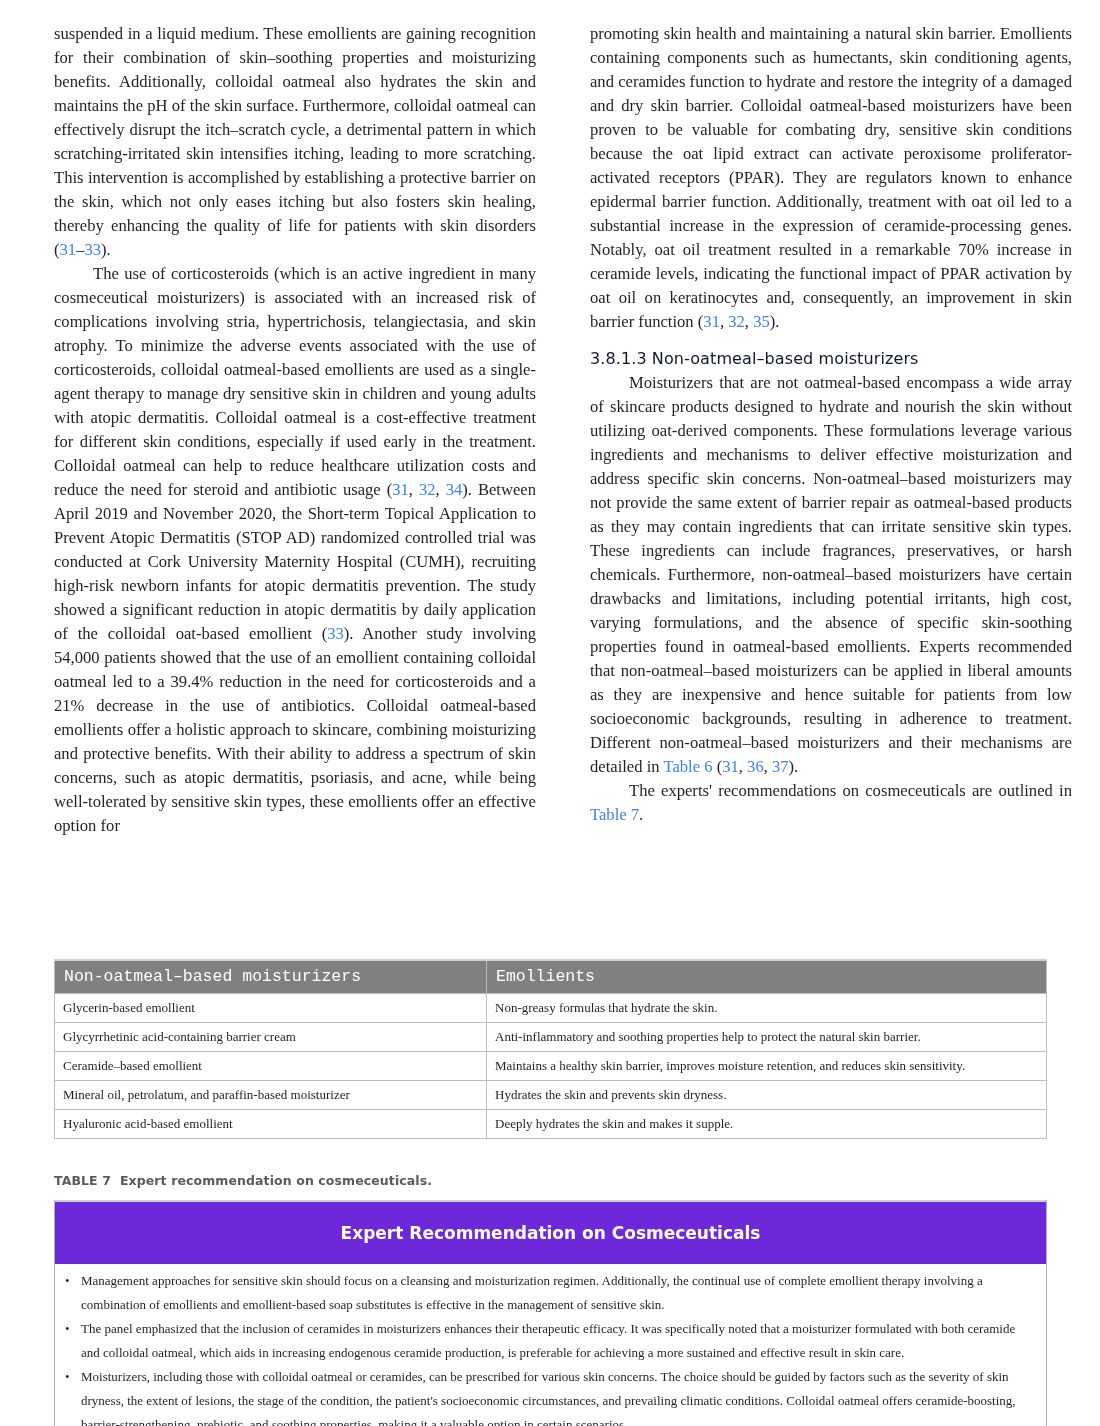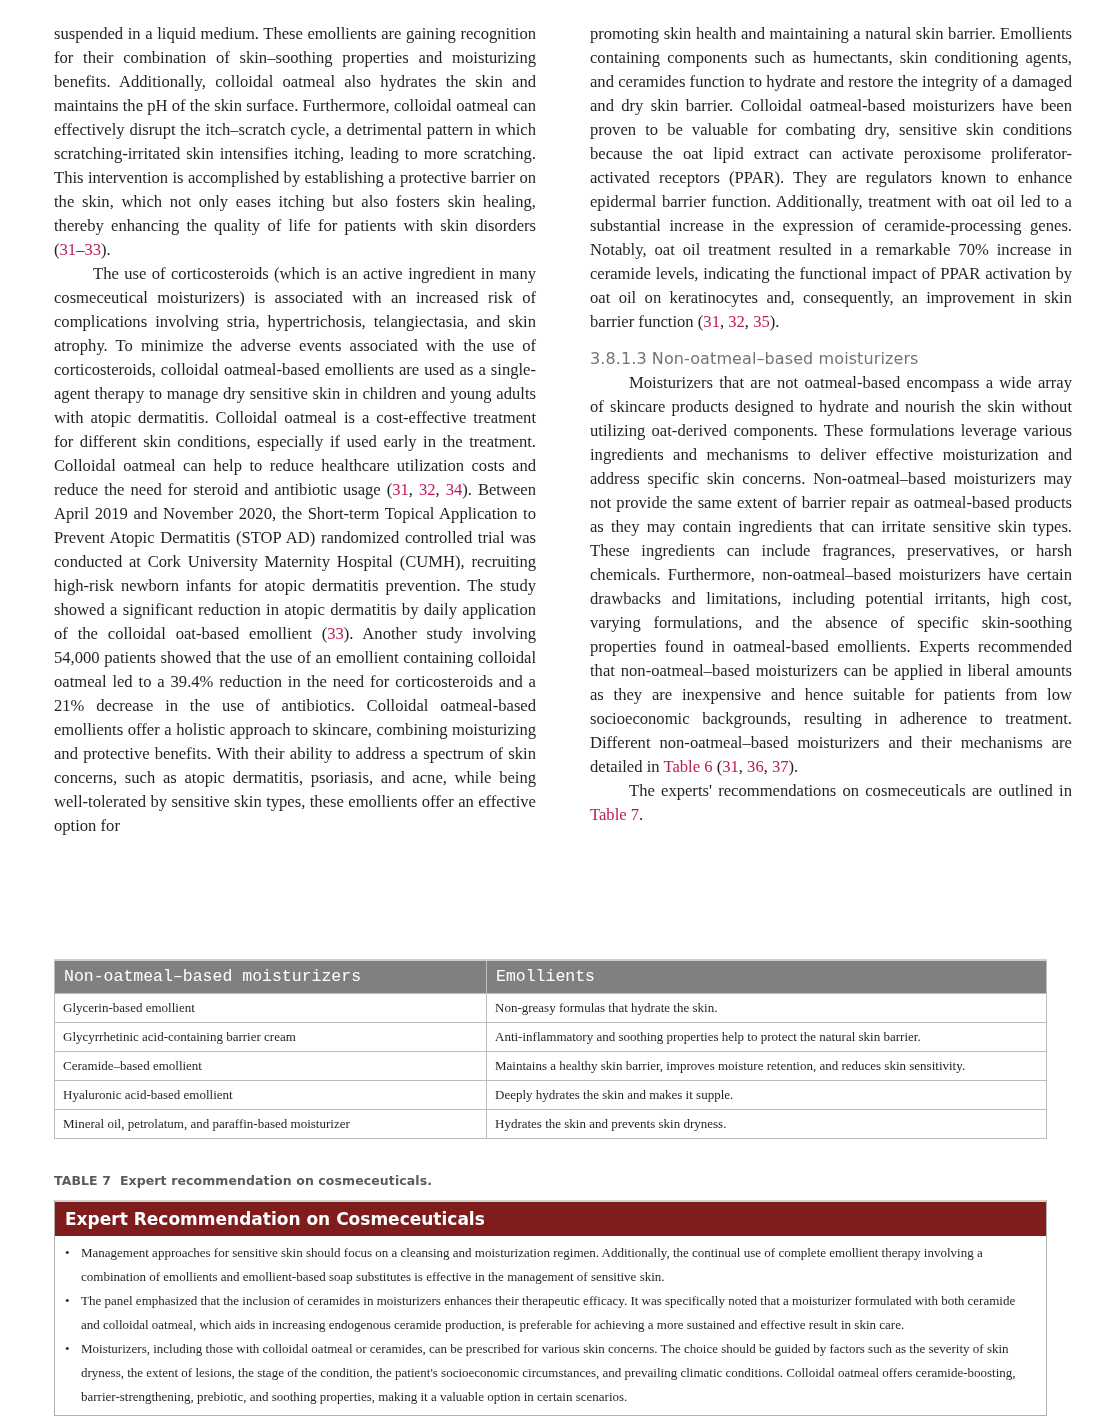--- a/index.html
+++ b/index.html
@@ -2,29 +2,29 @@
 <html><head>
 <meta charset="utf-8">
 <style>
   html, body { margin:0; padding:0; background:#ffffff; }
   body { width:1100px; height:1426px; position:relative; font-family:"Liberation Serif", "DejaVu Serif", serif; color:#231f20; }
   .col { position:absolute; top:22px; width:482px; font-size:16.6px; line-height:24px; text-align:justify; }
   .col-left { left:54px; }
   .col-right { left:590px; }
   .col p { margin:0; }
   .indent { text-indent:39px; }
-  .cite { color:#be185d; }
-  h3.sec { font-family:"DejaVu Sans", "Liberation Sans", sans-serif; font-weight:normal; font-size:16px; margin:13px 0 0 0; line-height:24px; letter-spacing:0.1px; color:#737373; text-align:left;}
+  .cite { color:#3b82f6; }
+  h3.sec { font-family:"DejaVu Sans", "Liberation Sans", sans-serif; font-weight:normal; font-size:16px; margin:13px 0 0 0; line-height:24px; letter-spacing:0.1px; color:#0f172a; text-align:left;}
   .caption { position:absolute; left:54px; font-family:"DejaVu Sans","Liberation Sans",sans-serif; font-size:12.5px; color:#5b5b5b; font-weight:bold; letter-spacing:0.1px; }
   table.t6 { position:absolute; left:54px; top:959px; width:993px; border-collapse:collapse; font-size:13px; }
   table.t6 th { background:#808080; color:#ffffff; font-family:Liberation Mono, monospace; font-weight:normal; font-size:16.5px; text-align:left; padding:4px 9px 5px 9px; height:23px; border:1px solid #bdbdbd; border-top:2px solid #cfcfcf; }
   table.t6 td { border:1px solid #bdbdbd; padding:0 8px; height:28px; color:#231f20; vertical-align:middle; }
   table.t6 td.c1 { width:415px; }
   .t7 { position:absolute; left:54px; top:1200px; width:991px; border:1px solid #b0b0b0; border-top:none;}
-  .t7 .head { background:#7f1d1d; color:#fff; font-family:"DejaVu Sans","Liberation Sans",sans-serif; font-size:17px; padding:6px 10px; border-top:2px solid #cfcfcf; height:22px; line-height:22px; font-weight:bold; }
+  .t7 .head { background:#6d28d9; color:#fff; font-family:"DejaVu Sans","Liberation Sans",sans-serif; font-size:17px; padding:20px 10px; border-top:2px solid #cfcfcf; height:22px; line-height:22px; font-weight:bold;text-align:center; }
   .t7 ul { margin:0; padding:5px 10px 6px 26px; font-size:13px; line-height:24px; list-style:none; }
   .t7 li { position:relative; padding-left:0; }
   .t7 li .bullet { position:absolute; left:-16px; top:0; }
 </style>
 </head>
 <body>
 
 <div class="col col-left">
   <p><span>suspended in a liquid medium. These emollients are gaining recognition for their combination of skin–soothing properties and moisturizing benefits. Additionally, colloidal oatmeal also hydrates the skin and maintains the pH of the skin surface. Furthermore, colloidal oatmeal can effectively disrupt the itch–scratch cycle, a detrimental pattern in which scratching-irritated skin intensifies itching, leading to more scratching. This intervention is accomplished by establishing a protective barrier on the skin, which not only eases itching but also fosters skin healing, thereby enhancing the quality of life for patients with skin disorders (</span><a class="cite">31</a><span>–</span><a class="cite">33</a><span>).</span></p>
   <p class="indent"><span>The use of corticosteroids (which is an active ingredient in many cosmeceutical moisturizers) is associated with an increased risk of complications involving stria, hypertrichosis, telangiectasia, and skin atrophy. To minimize the adverse events associated with the use of corticosteroids, colloidal oatmeal-based emollients are used as a single-agent therapy to manage dry sensitive skin in children and young adults with atopic dermatitis. Colloidal oatmeal is a cost-effective treatment for different skin conditions, especially if used early in the treatment. Colloidal oatmeal can help to reduce healthcare utilization costs and reduce the need for steroid and antibiotic usage (</span><a class="cite">31</a>, <a class="cite">32</a>, <a class="cite">34</a><span>). Between April 2019 and November 2020, the Short-term Topical Application to Prevent Atopic Dermatitis (STOP AD) randomized controlled trial was conducted at Cork University Maternity Hospital (CUMH), recruiting high-risk newborn infants for atopic dermatitis prevention. The study showed a significant reduction in atopic dermatitis by daily application of the colloidal oat-based emollient (</span><a class="cite">33</a><span>). Another study involving 54,000 patients showed that the use of an emollient containing colloidal oatmeal led to a 39.4% reduction in the need for corticosteroids and a 21% decrease in the use of antibiotics. Colloidal oatmeal-based emollients offer a holistic approach to skincare, combining moisturizing and protective benefits. With their ability to address a spectrum of skin concerns, such as atopic dermatitis, psoriasis, and acne, while being well-tolerated by sensitive skin types, these emollients offer an effective option for</span></p>
@@ -54,26 +54,26 @@
     </tr>
     <tr>
       <td class="c1">Glycyrrhetinic acid-containing barrier cream</td>
       <td>Anti-inflammatory and soothing properties help to protect the natural skin barrier.</td>
     </tr>
     <tr>
       <td class="c1">Ceramide–based emollient</td>
       <td>Maintains a healthy skin barrier, improves moisture retention, and reduces skin sensitivity.</td>
     </tr>
     <tr>
+      <td class="c1">Mineral oil, petrolatum, and paraffin-based moisturizer</td>
+      <td>Hydrates the skin and prevents skin dryness.</td>
+    </tr>
+    <tr>
       <td class="c1">Hyaluronic acid-based emollient</td>
       <td>Deeply hydrates the skin and makes it supple.</td>
-    </tr>
-    <tr>
-      <td class="c1">Mineral oil, petrolatum, and paraffin-based moisturizer</td>
-      <td>Hydrates the skin and prevents skin dryness.</td>
     </tr>
   </tbody>
 </table>
 
 <div class="caption" style="top:1173px;">
   <span>TABLE 7</span>&nbsp;&nbsp;<span>Expert recommendation on cosmeceuticals.</span>
 </div>
 <div class="t7">
   <div class="head">Expert Recommendation on Cosmeceuticals</div>
   <ul>

